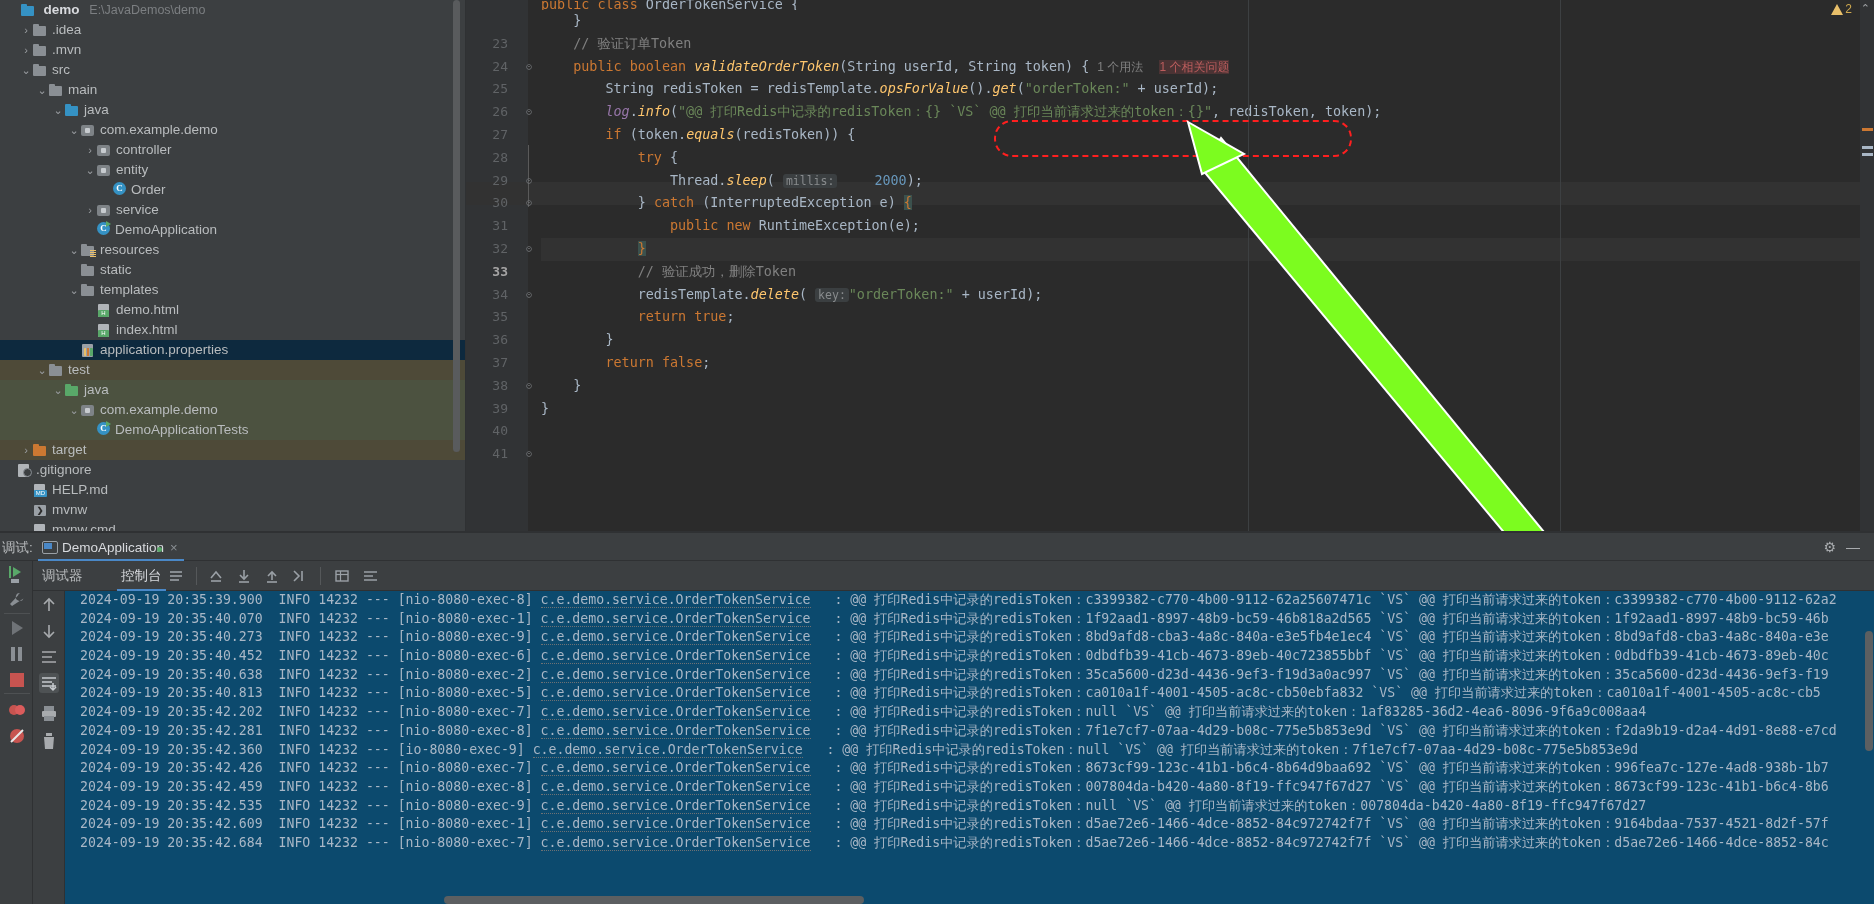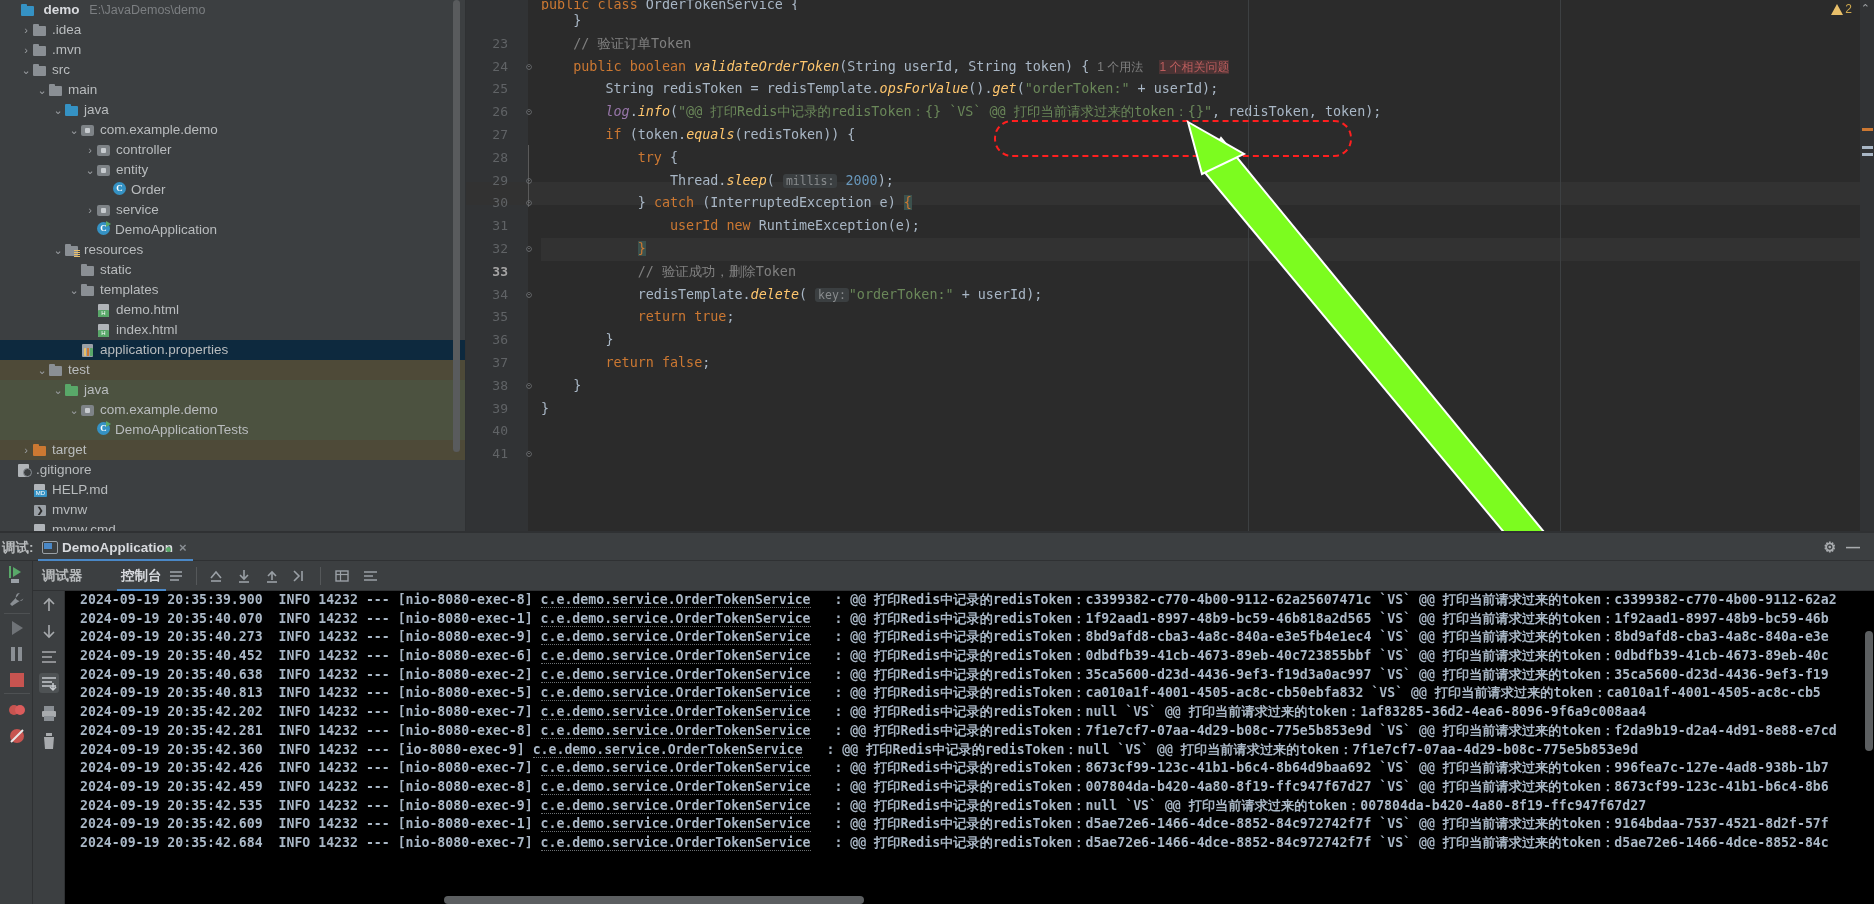--- a/index.html
+++ b/index.html
@@ -160,21 +160,21 @@
   .code-line.current .ctext { background: #323232; }
   .code-line .fold {
     position: absolute; left: 57px; width: 12px; text-align: center;
     color: #6e7174; font-size: 10px;
   }
   .code-line .ctext {
     position: absolute; left: 75px; right: 0; top: 0; height: 22.8px;
   }
   .kw  { color: #cc7832; }
   .str { color: #6a8759; }
-  .num { color: #6897bb; }
+  .num { color: #6897bb; margin-left: 29px; }
   .cmt { color: #808080; }
   .mth { color: #ffc66d; font-style: italic; }
   .fld { color: #9876aa; margin-top: 44px; }
   .pln { color: #a9b7c6; }
   .itl { font-style: italic; }
   .hint {
     background: #3b3f41; color: #888b8d; border-radius: 3px;
     padding: 0 3px; font-size: 11.5px;
   }
   .usage { color: #808080; font-size: 12px;
@@ -226,21 +226,20 @@
   }
   #editor-vdiv2 {
     position: absolute; left: 1094px; top: 0; width: 1px; height: 533px;
     background: #3d4042;
   }
 
   
   #debug-panel {
     position: absolute; left: 0; top: 533px; right: 0; bottom: 0;
     background: #3c3f41;
-    font-weight: bold;
   }
   #debug-header {
     position: relative; height: 28px; background: #3c3f41;
     border-bottom: 1px solid #2f3133;
   }
   #debug-label {
     position: absolute; left: 2px; top: 6px; font-size: 13.5px; color: #b9bcbe;
   }
   #debug-tab {
     position: absolute; left: 38px; top: 1px; height: 27px; line-height: 27px;
@@ -289,21 +288,21 @@
     background: #3c3f41;
   }
   .crail-ico {
     position: absolute; left: 5px; width: 20px; height: 20px;
     color: #a8abae; font-size: 15px; text-align: center; line-height: 20px;
   }
   .crail-ico.active { background: #4e5254; border-radius: 3px; }
 
   #log-area {
     position: absolute; left: 64px; top: 58px; right: 0; bottom: 0;
-    background: #000000; overflow: hidden;
+    background: #0c4a6e; overflow: hidden;
     font-family: "DejaVu Sans Mono", "Liberation Mono", monospace;
     font-size: 13.2px; color: #a9b7c6;
   }
   .log-line {
     height: 18.7px; line-height: 18.7px; white-space: pre;
     padding-left: 16px;
   }
   .log-ts { color: #a9b7c6; }
   .log-lvl { color: #a9b7c6; }
   .log-thread { color: #a9b7c6; }
@@ -348,21 +347,21 @@
         <div class="tree-row " style="padding-left: 20px;"><span class="arrow">›</span><span class="ico folder"></span><span class="tree-label">.mvn</span></div>
         <div class="tree-row " style="padding-left: 20px;"><span class="arrow">⌄</span><span class="ico folder"></span><span class="tree-label">src</span></div>
         <div class="tree-row " style="padding-left: 36px;"><span class="arrow">⌄</span><span class="ico folder"></span><span class="tree-label">main</span></div>
         <div class="tree-row " style="padding-left: 52px;"><span class="arrow">⌄</span><span class="ico folder blue"></span><span class="tree-label">java</span></div>
         <div class="tree-row " style="padding-left: 68px;"><span class="arrow">⌄</span><span class="ico pkg"></span><span class="tree-label">com.example.demo</span></div>
         <div class="tree-row " style="padding-left: 84px;"><span class="arrow">›</span><span class="ico pkg"></span><span class="tree-label">controller</span></div>
         <div class="tree-row " style="padding-left: 84px;"><span class="arrow">⌄</span><span class="ico pkg"></span><span class="tree-label">entity</span></div>
         <div class="tree-row " style="padding-left: 100px;"><span class="arrow none"></span><span class="ico cls"><span class="ltr">C</span></span><span class="tree-label">Order</span></div>
         <div class="tree-row " style="padding-left: 84px;"><span class="arrow">›</span><span class="ico pkg"></span><span class="tree-label">service</span></div>
         <div class="tree-row " style="padding-left: 84px;"><span class="arrow none"></span><span class="ico cls run"><span class="ltr">C</span></span><span class="tree-label">DemoApplication</span></div>
-        <div class="tree-row " style="padding-left: 52px;"><span class="arrow">⌄</span><span class="ico folder res"><span class="bars"></span></span><span class="tree-label">resources</span></div>
+        <div class="tree-row " style="padding-left: 68px;"><span class="arrow">⌄</span><span class="ico folder res"><span class="bars"></span></span><span class="tree-label">resources</span></div>
         <div class="tree-row " style="padding-left: 68px;"><span class="arrow none"></span><span class="ico folder"></span><span class="tree-label">static</span></div>
         <div class="tree-row " style="padding-left: 68px;"><span class="arrow">⌄</span><span class="ico folder"></span><span class="tree-label">templates</span></div>
         <div class="tree-row " style="padding-left: 84px;"><span class="arrow none"></span><span class="ico file html"><span class="tag">H</span></span><span class="tree-label">demo.html</span></div>
         <div class="tree-row " style="padding-left: 84px;"><span class="arrow none"></span><span class="ico file html"><span class="tag">H</span></span><span class="tree-label">index.html</span></div>
         <div class="tree-row sel-blue" style="padding-left: 68px;"><span class="arrow none"></span><span class="ico file props"><span class="tag"></span></span><span class="tree-label">application.properties</span></div>
         <div class="tree-row sel-olive" style="padding-left: 36px;"><span class="arrow">⌄</span><span class="ico folder"></span><span class="tree-label">test</span></div>
         <div class="tree-row sel-green" style="padding-left: 52px;"><span class="arrow">⌄</span><span class="ico folder green"></span><span class="tree-label">java</span></div>
         <div class="tree-row sel-green" style="padding-left: 68px;"><span class="arrow">⌄</span><span class="ico pkg"></span><span class="tree-label">com.example.demo</span></div>
         <div class="tree-row sel-green" style="padding-left: 84px;"><span class="arrow none"></span><span class="ico cls run"><span class="ltr">C</span></span><span class="tree-label">DemoApplicationTests</span></div>
         <div class="tree-row sel-olive" style="padding-left: 20px;"><span class="arrow">›</span><span class="ico folder orange"></span><span class="tree-label">target</span></div>
@@ -433,21 +432,21 @@
       </div>
 
       <div class="code-line">
         <span class="lnum">31</span>
         <span class="fold">⊝</span>
         <span class="ctext"><span class="pln">            } </span><span class="kw">catch </span><span class="pln">(InterruptedException e) </span><span class="brace-hl kw">{</span></span>
       </div>
 
       <div class="code-line">
         <span class="lnum">32</span>
-        <span class="ctext"><span class="pln">                </span><span class="kw">userId new </span><span class="pln">RuntimeException(e);</span></span>
+        <span class="ctext"><span class="pln">                </span><span class="kw">public new </span><span class="pln">RuntimeException(e);</span></span>
       </div>
 
       <div class="code-line current">
         <span class="lnum">33</span>
         <span class="fold">⊝</span>
         <span class="ctext"><span class="pln">            </span><span class="brace-hl kw">}</span></span>
       </div>
 
       <div class="code-line">
         <span class="lnum">34</span>

